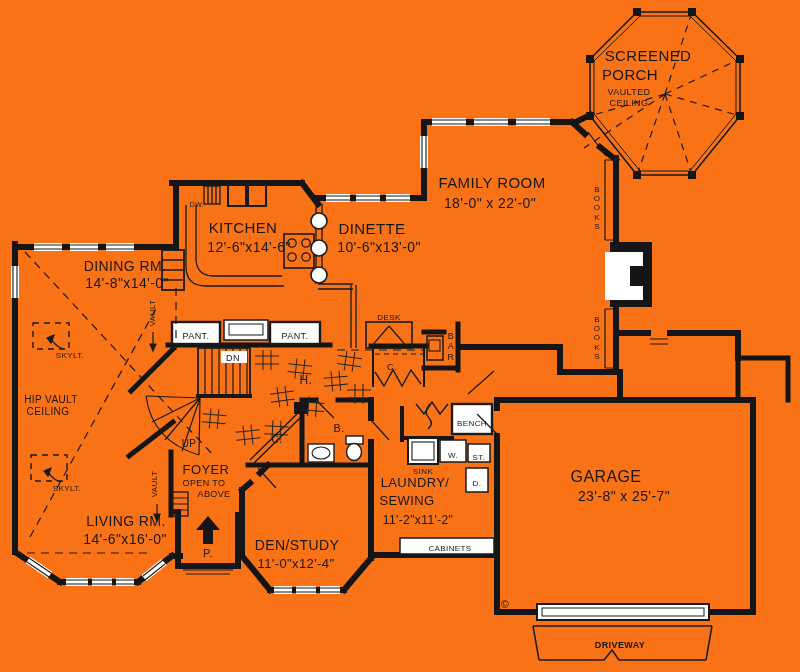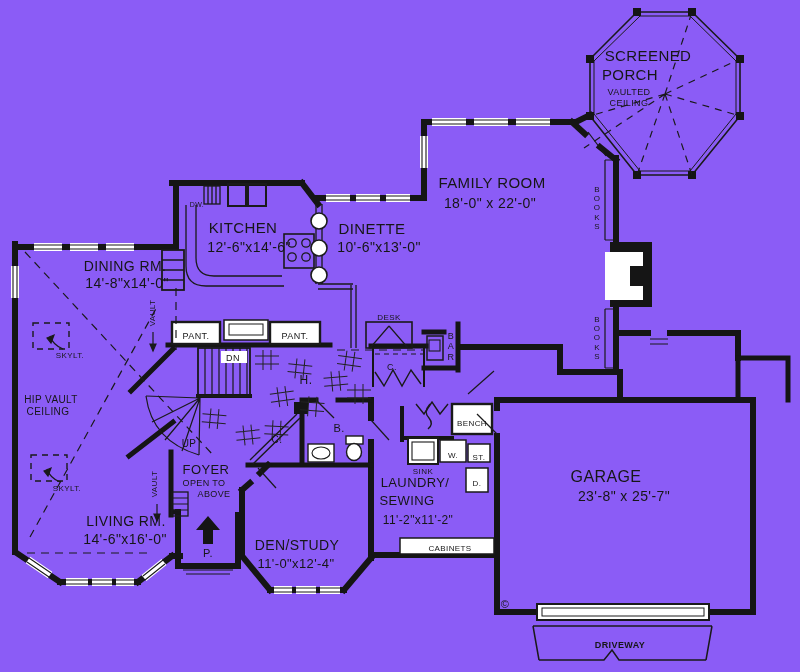--- a/index.html
+++ b/index.html
@@ -1,16 +1,16 @@
 <!DOCTYPE html>
 <html><head>
 <meta charset="utf-8">
 <style>
   html,body{margin:0;padding:0;background:#e8e8e8;}
-  .stage{position:relative;width:800px;height:672px;background:#8b5cf6;overflow:hidden;
+  .stage{position:relative;width:800px;height:672px;background:#f97316;overflow:hidden;
          font-family:"Liberation Sans", sans-serif;}
   svg{position:absolute;left:0;top:0;}
   text{fill:#161616;font-family:"Liberation Sans", sans-serif;letter-spacing:.4px;}
   .t16{font-size:16px;} .t15{font-size:15px;} .t14{font-size:14px;} .t13{font-size:13px;}
   .t12{font-size:12px;} .t11{font-size:11px;} .t10{font-size:10px;} .t9{font-size:9px;}
   .t8{font-size:8px;} .t7{font-size:7px;}
   .bold{font-weight:bold;}
 </style>
 </head>
 <body>

